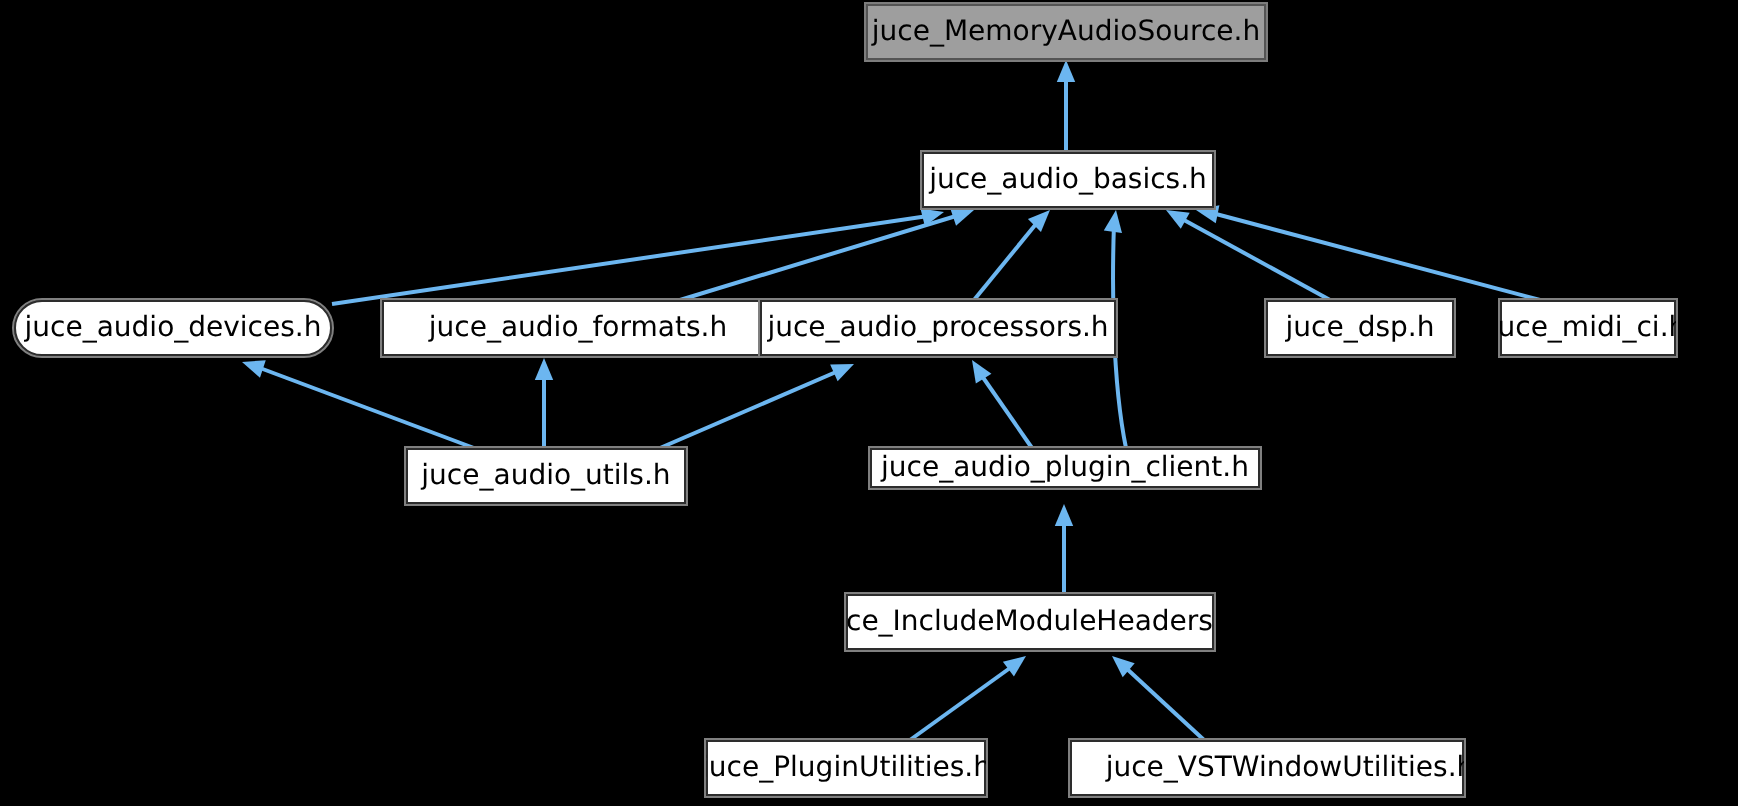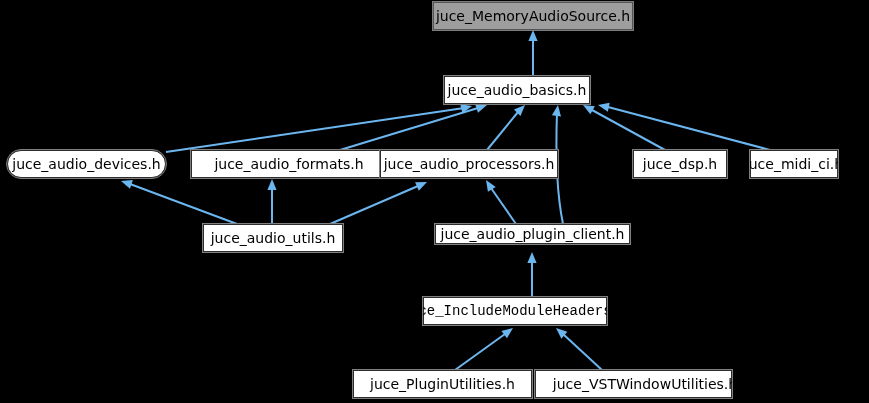--- a/index.html
+++ b/index.html
@@ -81,21 +81,21 @@
       <path d="M455,370 L505,334" fill="none" stroke="#6cb6f0" stroke-width="2"></path>
       <polygon points="513,328 506.96,338.28000000000003 501.44,330.92" fill="#6cb6f0"></polygon>
       <path d="M602,370 L563,334" fill="none" stroke="#6cb6f0" stroke-width="2"></path>
       <polygon points="556,328 567.3454629439157,331.6661247371353 561.3581823081208,338.65128547889606" fill="#6cb6f0"></polygon>
     </svg>
 
   <div id="node-layer">
       <div class="graph-node root-node" style="left: 433px; top: 2px; width: 200px; height: 28px;">
         <span class="node-label">juce_MemoryAudioSource.h</span>
       </div>
-      <div class="graph-node" style="left: 444px; top: 76px; width: 146px; height: 28px;">
+      <div class="graph-node" style="left: 461px; top: 76px; width: 146px; height: 28px;">
         <span class="node-label">juce_audio_basics.h</span>
       </div>
       <div class="graph-node" style="left: 7px; top: 150px; width: 159px; height: 28px; border-radius: 14px;">
         <span class="node-label">juce_audio_devices.h</span>
       </div>
       <div class="graph-node" style="left: 191px; top: 150px; width: 196px; height: 28px;">
         <span class="node-label">juce_audio_formats.h</span>
       </div>
       <div class="graph-node" style="left: 380px; top: 150px; width: 178px; height: 28px;">
         <span class="node-label">juce_audio_processors.h</span>
@@ -105,24 +105,24 @@
       </div>
       <div class="graph-node" style="left: 750px; top: 150px; width: 88px; height: 28px;">
         <span class="node-label">juce_midi_ci.h</span>
       </div>
       <div class="graph-node" style="left: 203px; top: 224px; width: 140px; height: 28px;">
         <span class="node-label">juce_audio_utils.h</span>
       </div>
       <div class="graph-node" style="left: 435px; top: 224px; width: 195px; height: 20px; justify-content: center;">
         <span class="node-label">juce_audio_plugin_client.h</span>
       </div>
-      <div class="graph-node" style="left: 423px; top: 297px; width: 184px; height: 28px; font-family: Liberation Mono, monospace;">
+      <div class="graph-node" style="left: 423px; top: 297px; width: 184px; height: 28px;">
         <span class="node-label">juce_IncludeModuleHeaders.h</span>
       </div>
-      <div class="graph-node" style="left: 353px; top: 370px; width: 179px; height: 28px;">
+      <div class="graph-node" style="left: 353px; top: 370px; width: 140px; height: 28px;">
         <span class="node-label">juce_PluginUtilities.h</span>
       </div>
       <div class="graph-node" style="left: 535px; top: 370px; width: 197px; height: 28px; padding-left: 23px;">
         <span class="node-label">juce_VSTWindowUtilities.h</span>
       </div>
     </div>
 
 </div>
 
 </body></html>

